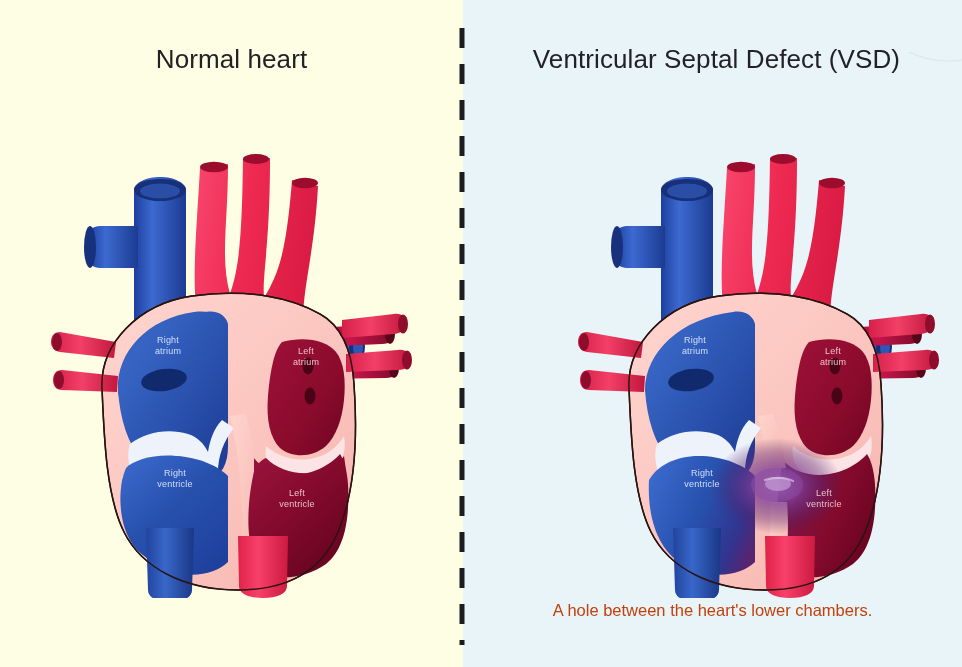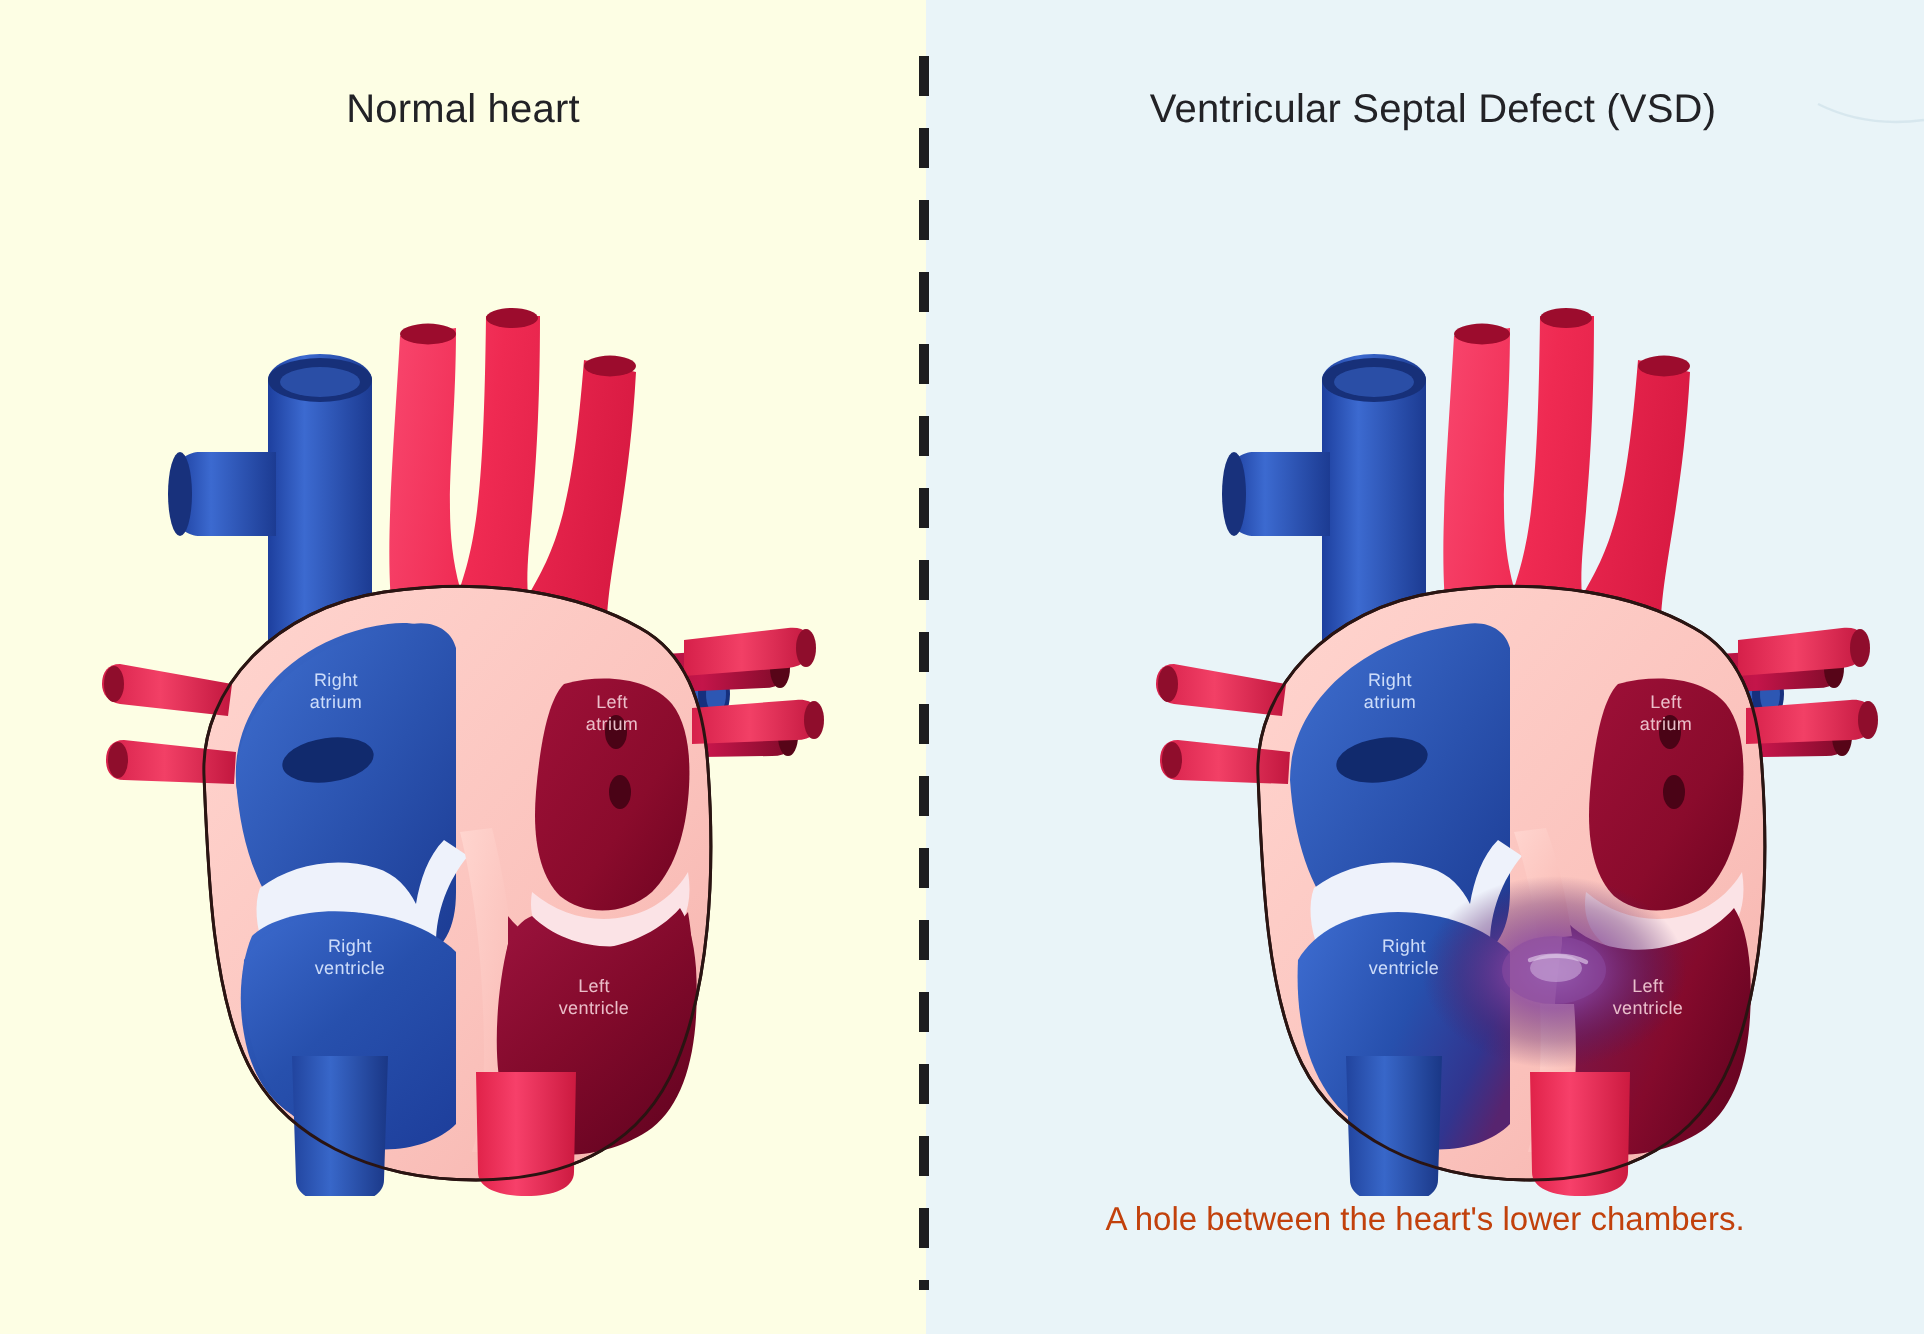--- a/index.html
+++ b/index.html
@@ -32,21 +32,21 @@
   #panel-vsd {
     left: 463px;
     width: 499px;
     background: #e9f4f8;
   }
   .panel-title {
     position: absolute;
     top: 44px;
     width: 100%;
     text-align: center;
-    font-size: 20px;
+    font-size: 26px;
     font-weight: 400;
     color: #222226;
     letter-spacing: 0.1px;
     white-space: nowrap;
   }
   #title-normal { left: 0; }
   #title-vsd { left: 4px; }
   .caption {
     position: absolute;
     top: 601px;

